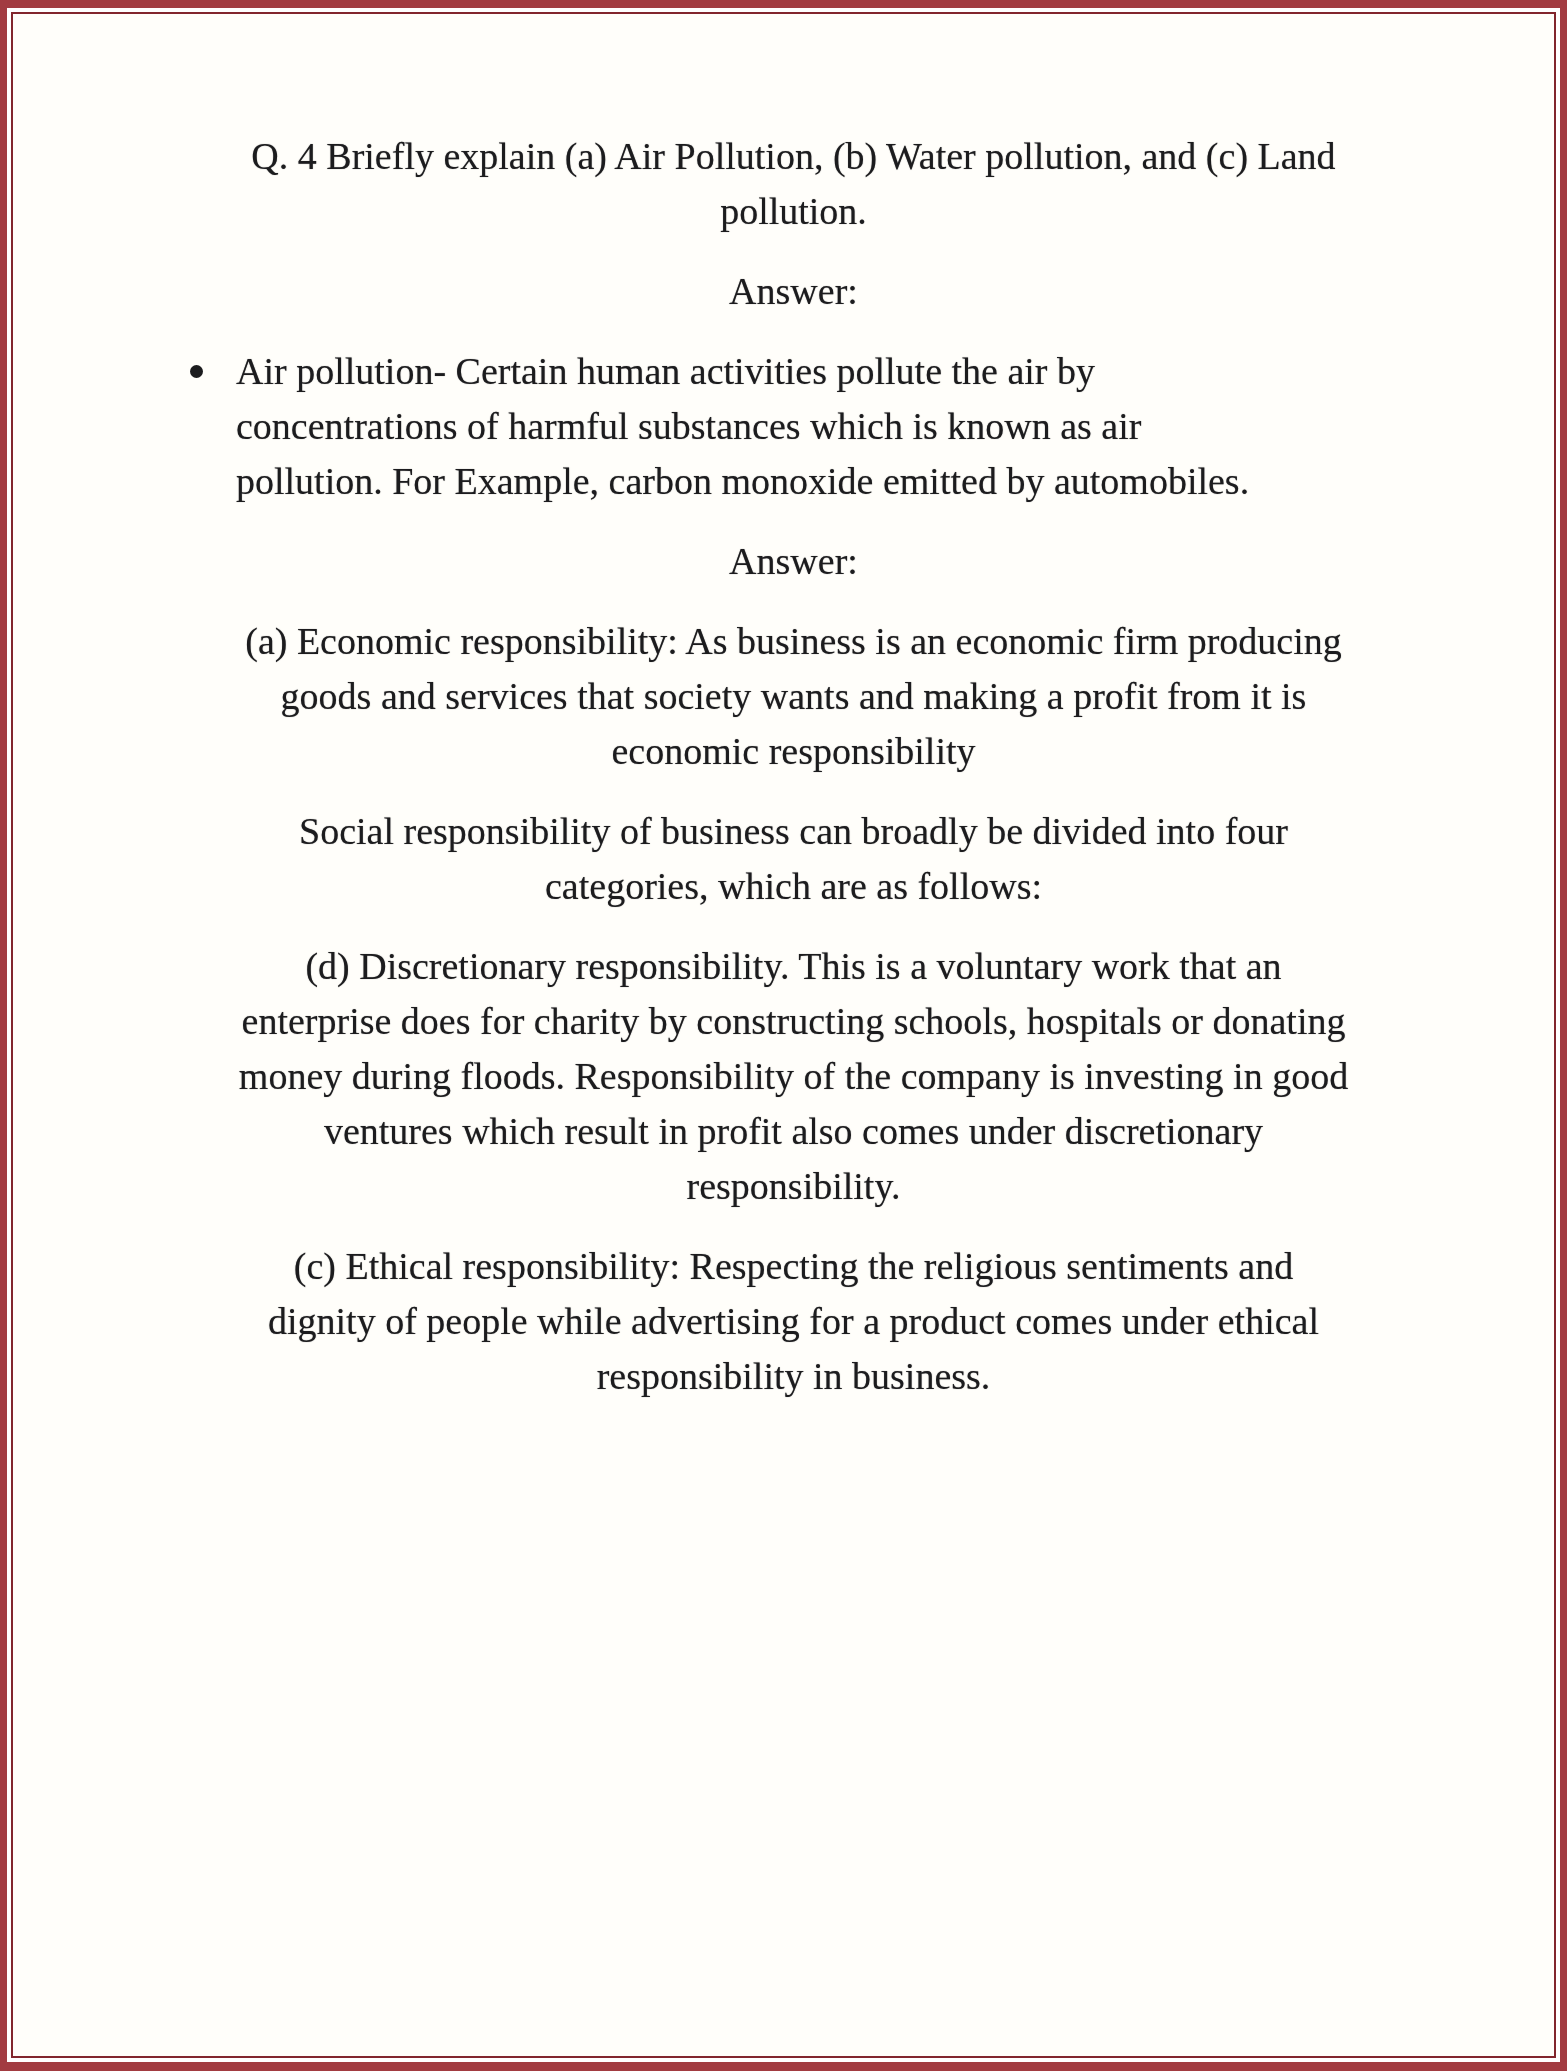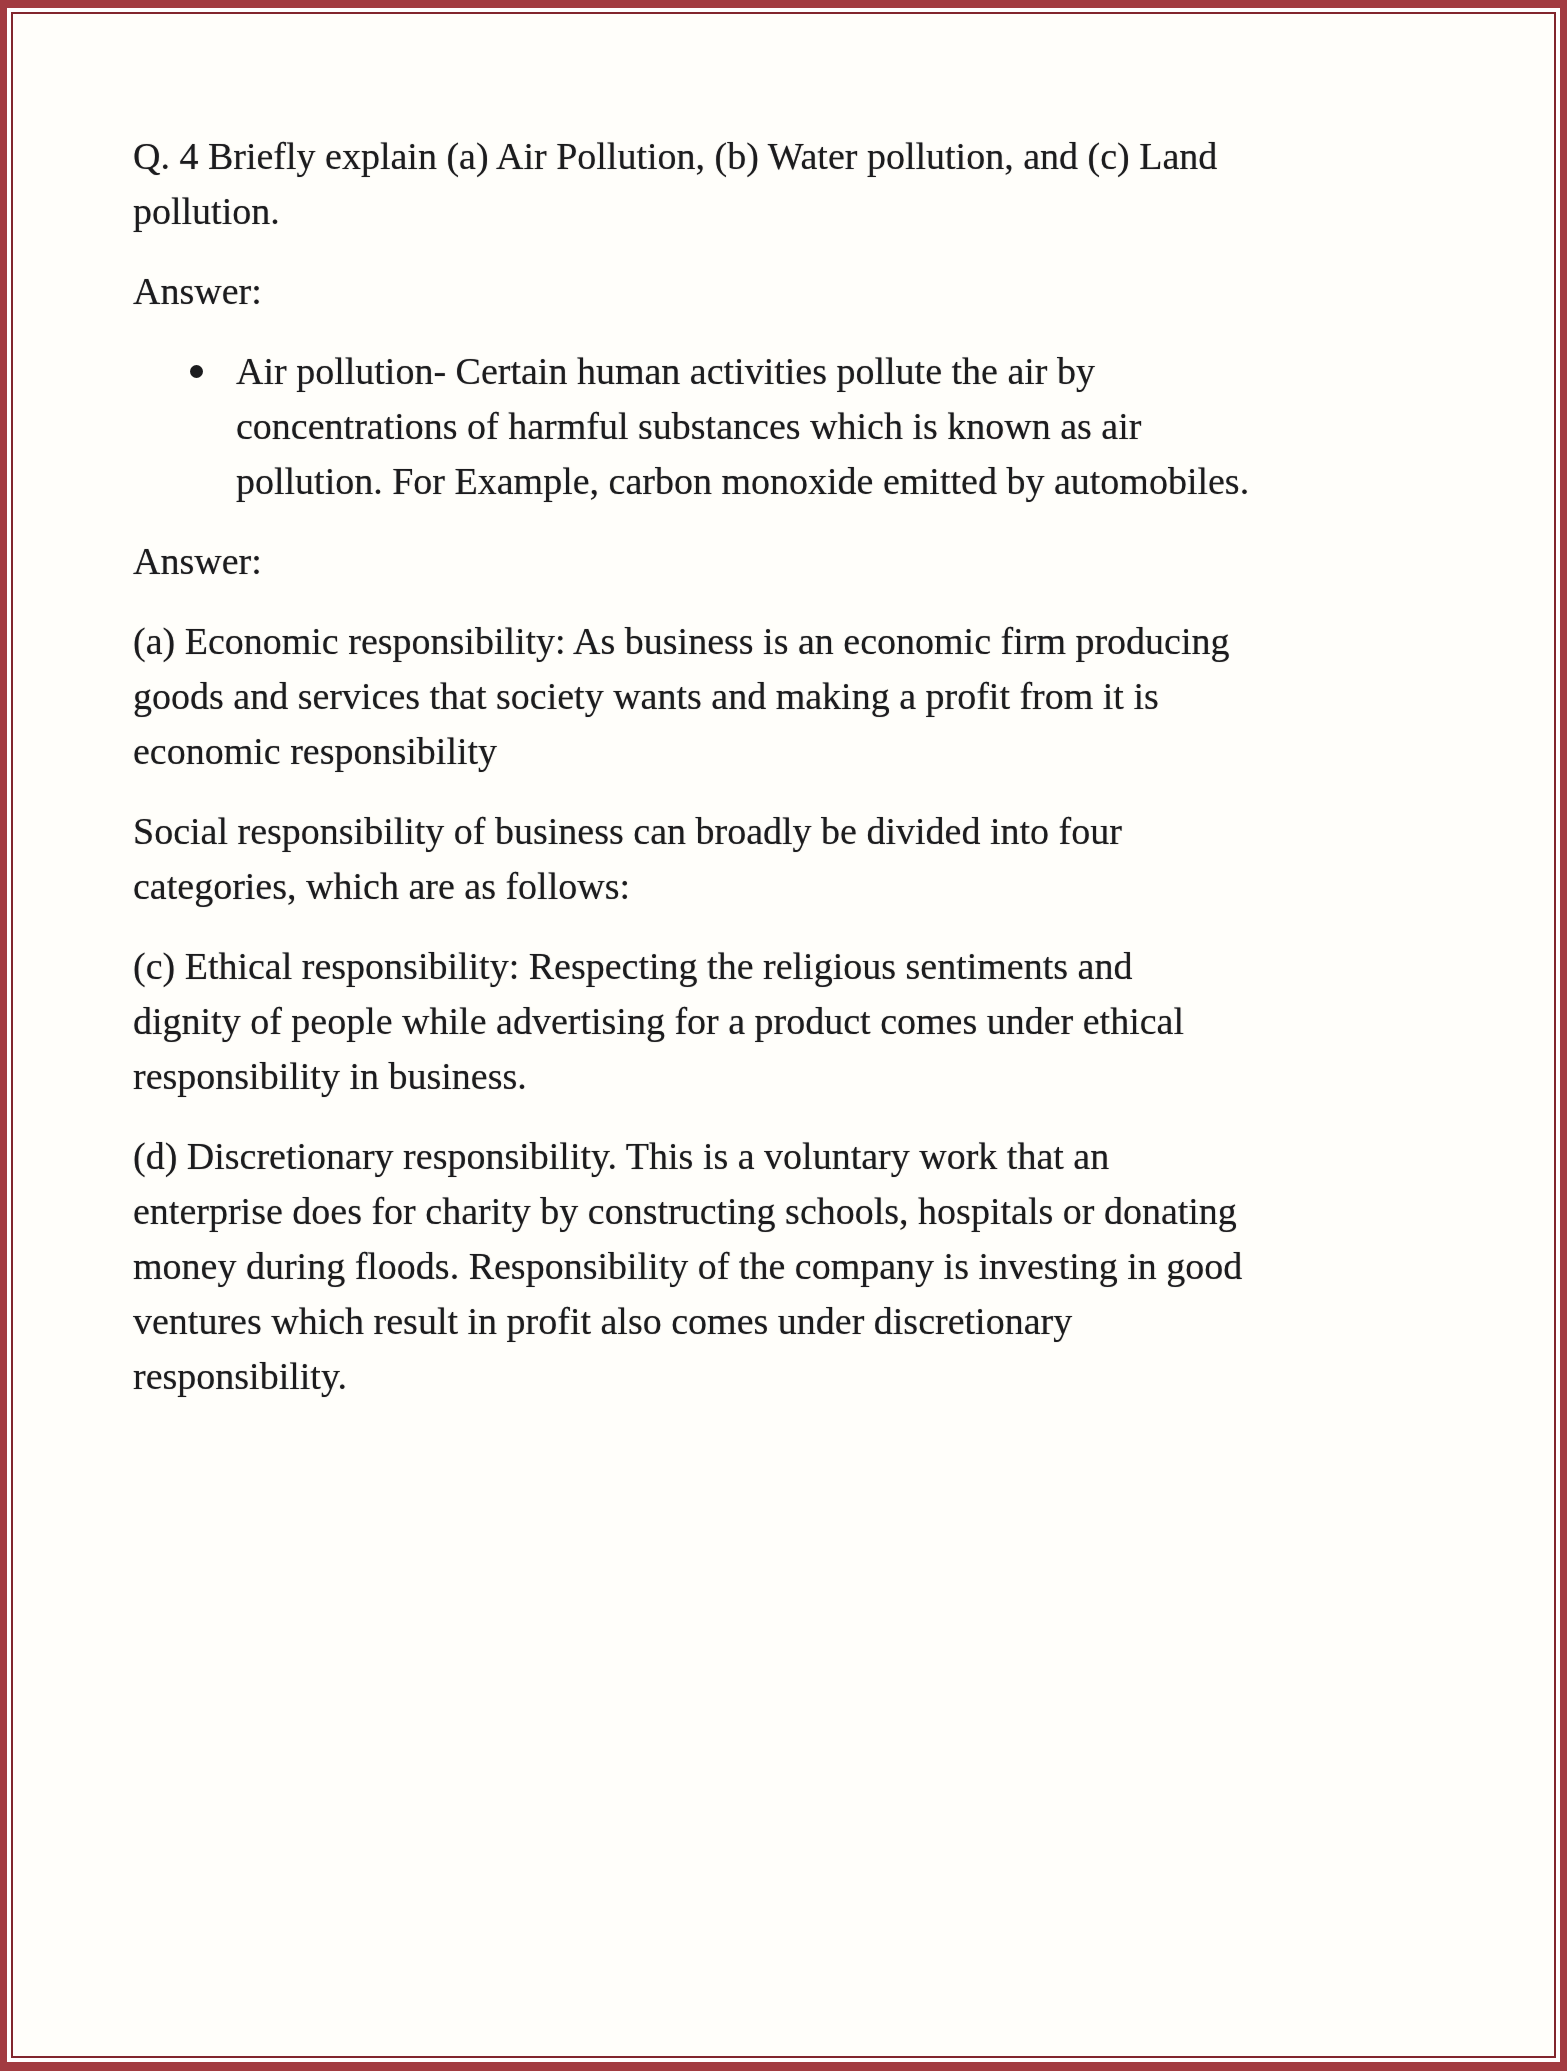--- a/index.html
+++ b/index.html
@@ -26,20 +26,21 @@
   .content {
     padding: 115px 100px 0 120px;
     color: #1c1c1e;
     font-size: 38px;
     line-height: 55px;
     text-shadow: 0 0 1px rgba(25,25,28,0.55);
   }
   .para {
     margin: 0 0 25px 0;
     white-space: pre; 
+    text-align: center;
   }
   ul.bullet-list {
     list-style: none;
     margin: 8px 0 25px 0;
     padding: 0;
   }
   ul.bullet-list li {
     position: relative;
     padding-left: 103px;
   }
@@ -80,24 +81,24 @@
     <p class="para">Answer:</p>
 
     <p class="para">(a) Economic responsibility: As business is an economic firm producing
 goods and services that society wants and making a profit from it is
 economic responsibility</p>
 
     <p class="para">Social responsibility of business can broadly be divided into four
 categories, which are as follows:</p>
 
 
-    <p class="para">(c) Ethical responsibility: Respecting the religious sentiments and
-dignity of people while advertising for a product comes under ethical
-responsibility in business.</p>
-
     <p class="para">(d) Discretionary responsibility. This is a voluntary work that an
 enterprise does for charity by constructing schools, hospitals or donating
 money during floods. Responsibility of the company is investing in good
 ventures which result in profit also comes under discretionary
 responsibility.</p>
 
+    <p class="para">(c) Ethical responsibility: Respecting the religious sentiments and
+dignity of people while advertising for a product comes under ethical
+responsibility in business.</p>
+
   </div>
 </div>
 
 </body></html>

